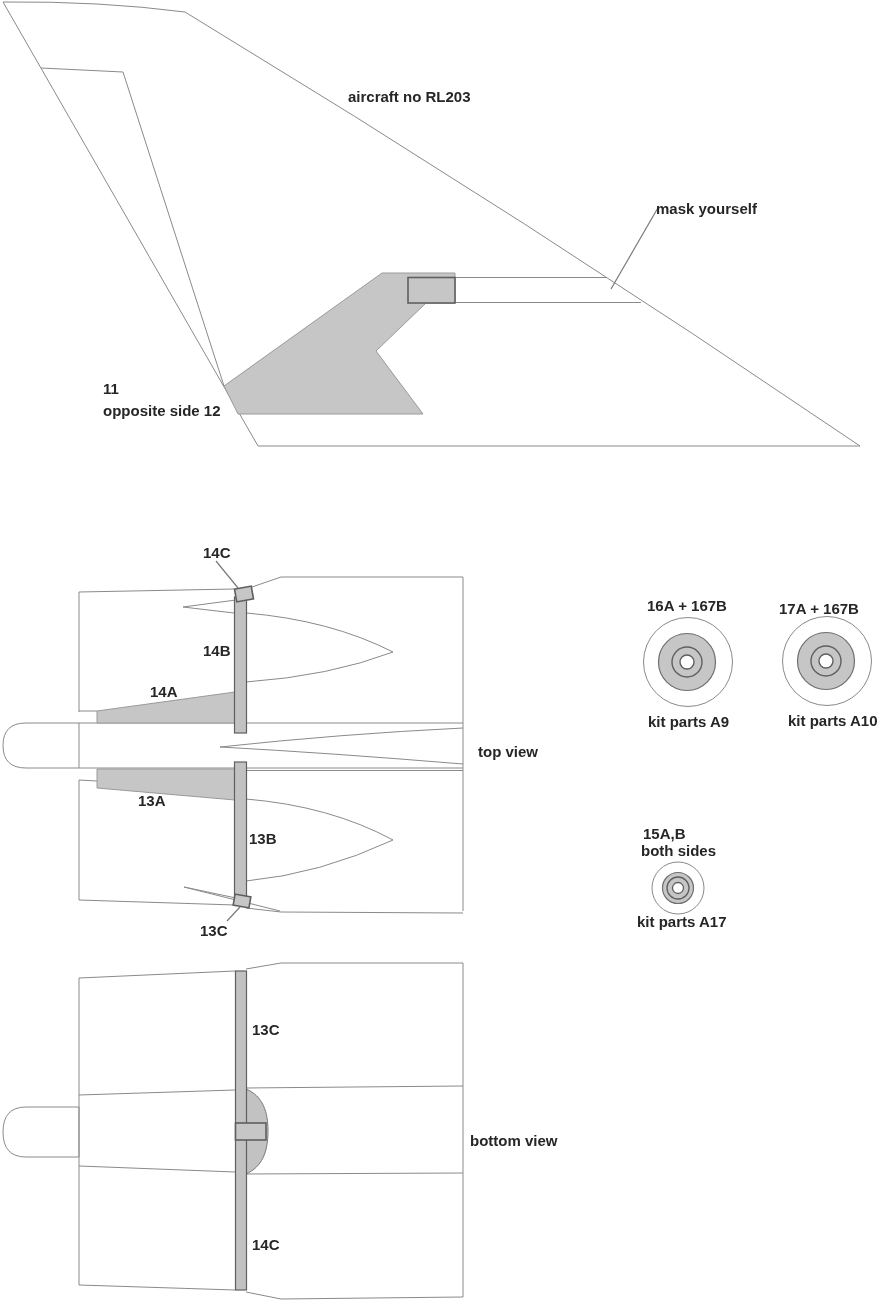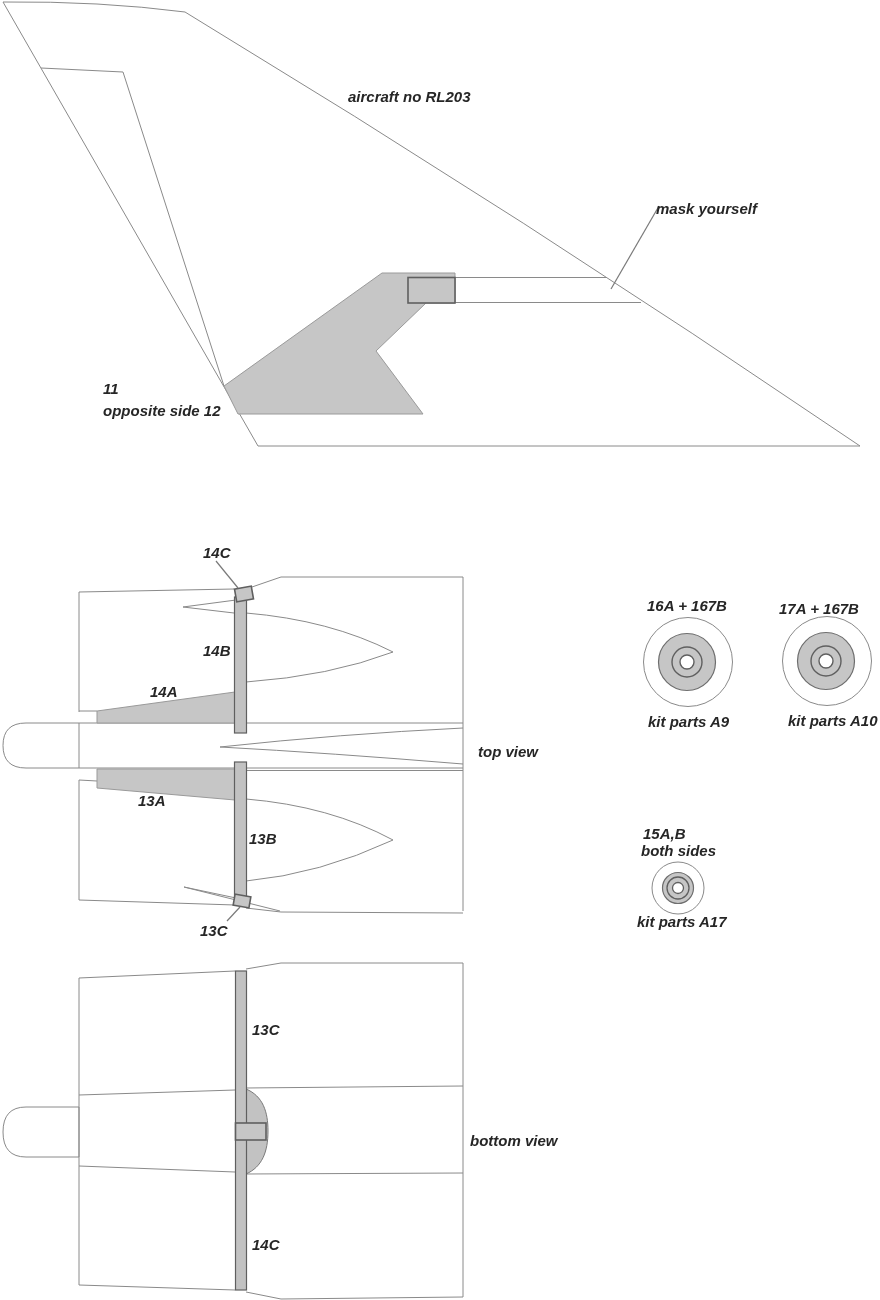--- a/index.html
+++ b/index.html
@@ -1,16 +1,16 @@
 <!DOCTYPE html>
 <html><head>
 <meta charset="utf-8">
 <style>
   html,body{margin:0;padding:0;background:#ffffff;}
-  #page{position:relative;width:880px;height:1300px;background:#ffffff;overflow:hidden;font-style:italic;}
+  #page{position:relative;width:880px;height:1300px;background:#ffffff;overflow:hidden;}
   svg{display:block;}
   text{font-family:"Liberation Sans","DejaVu Sans",sans-serif;font-weight:bold;font-size:15px;fill:#262626;}
   .thin{fill:none;stroke:#8a8a8a;stroke-width:1;}
   .thin2{fill:none;stroke:#7a7a7a;stroke-width:1.2;}
   .grayfill{fill:#c6c6c6;stroke:#9a9a9a;stroke-width:1;}
   .maskpart{fill:#c6c6c6;stroke:#5f5f5f;stroke-width:1.6;}
   .strip{fill:#c2c2c2;stroke:#5f5f5f;stroke-width:1.2;}
 </style>
 </head>
 <body>

